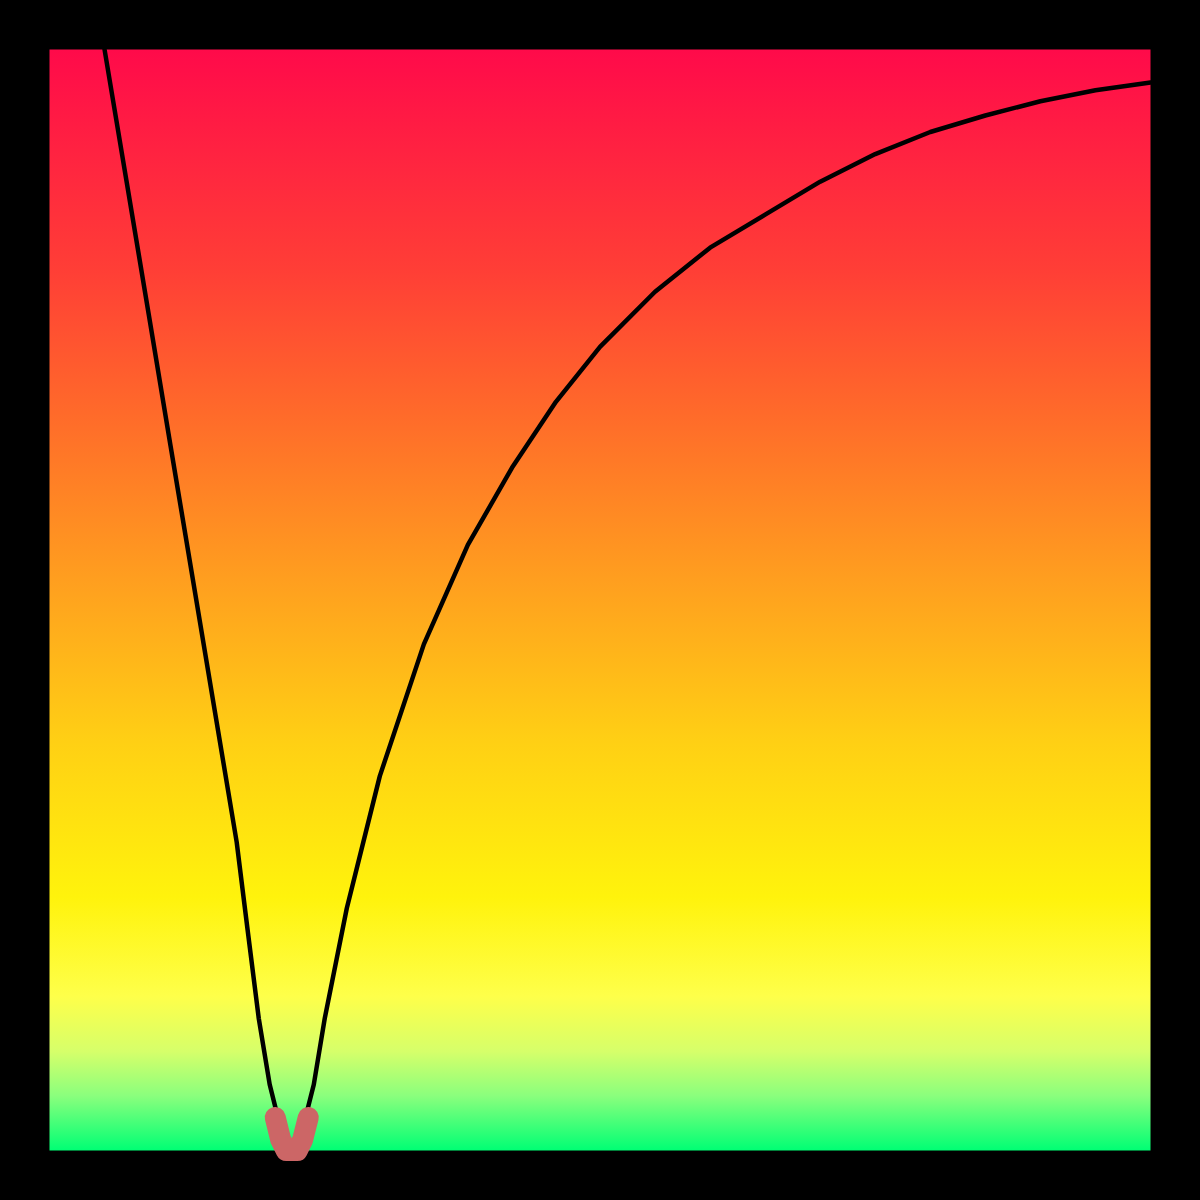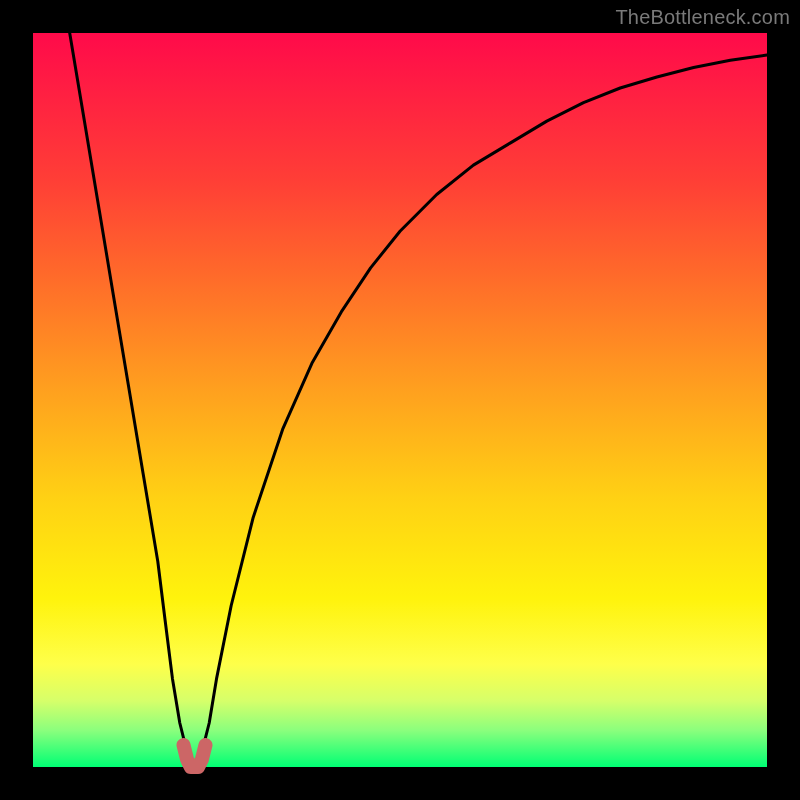--- a/index.html
+++ b/index.html
@@ -56,21 +56,20 @@
     width: 734px;
     height: 734px;
     overflow: visible;
   }
 </style>
 </head>
 <body>
 
 <div class="frame">
 
-  <div class="watermark">TheBottleneck.com</div>
 
   <div class="plot">
     <svg class="curves" viewBox="0 0 734 734" preserveAspectRatio="none">
       <path id="main-curve" fill="none" stroke="#000" stroke-width="3" stroke-linecap="round" stroke-linejoin="round" d="M36.7 0.0 L51.4 88.1 L66.1 176.2 L80.7 264.2 L95.4 352.3 L110.1 440.4 L124.8 528.5 L132.1 587.2 L139.5 645.9 L146.8 690.0 L154.1 719.3 L161.5 734.0 L168.8 719.3 L176.2 690.0 L183.5 645.9 L198.2 572.5 L220.2 484.4 L249.6 396.4 L278.9 330.3 L308.3 278.9 L337.6 234.9 L367.0 198.2 L403.7 161.5 L440.4 132.1 L477.1 110.1 L513.8 88.1 L550.5 69.7 L587.2 55.0 L623.9 44.0 L660.6 34.5 L697.3 27.2 L734.0 22.0"></path>
       <path id="min-marker" fill="none" stroke="#cc6666" stroke-width="14" stroke-linecap="round" stroke-linejoin="round" d="M150.5 712.0 L154.1 726.7 L157.8 734.0 L161.5 734.0 L165.2 734.0 L168.8 726.7 L172.5 712.0"></path>
     </svg>
   </div>
 
 </div>
 

